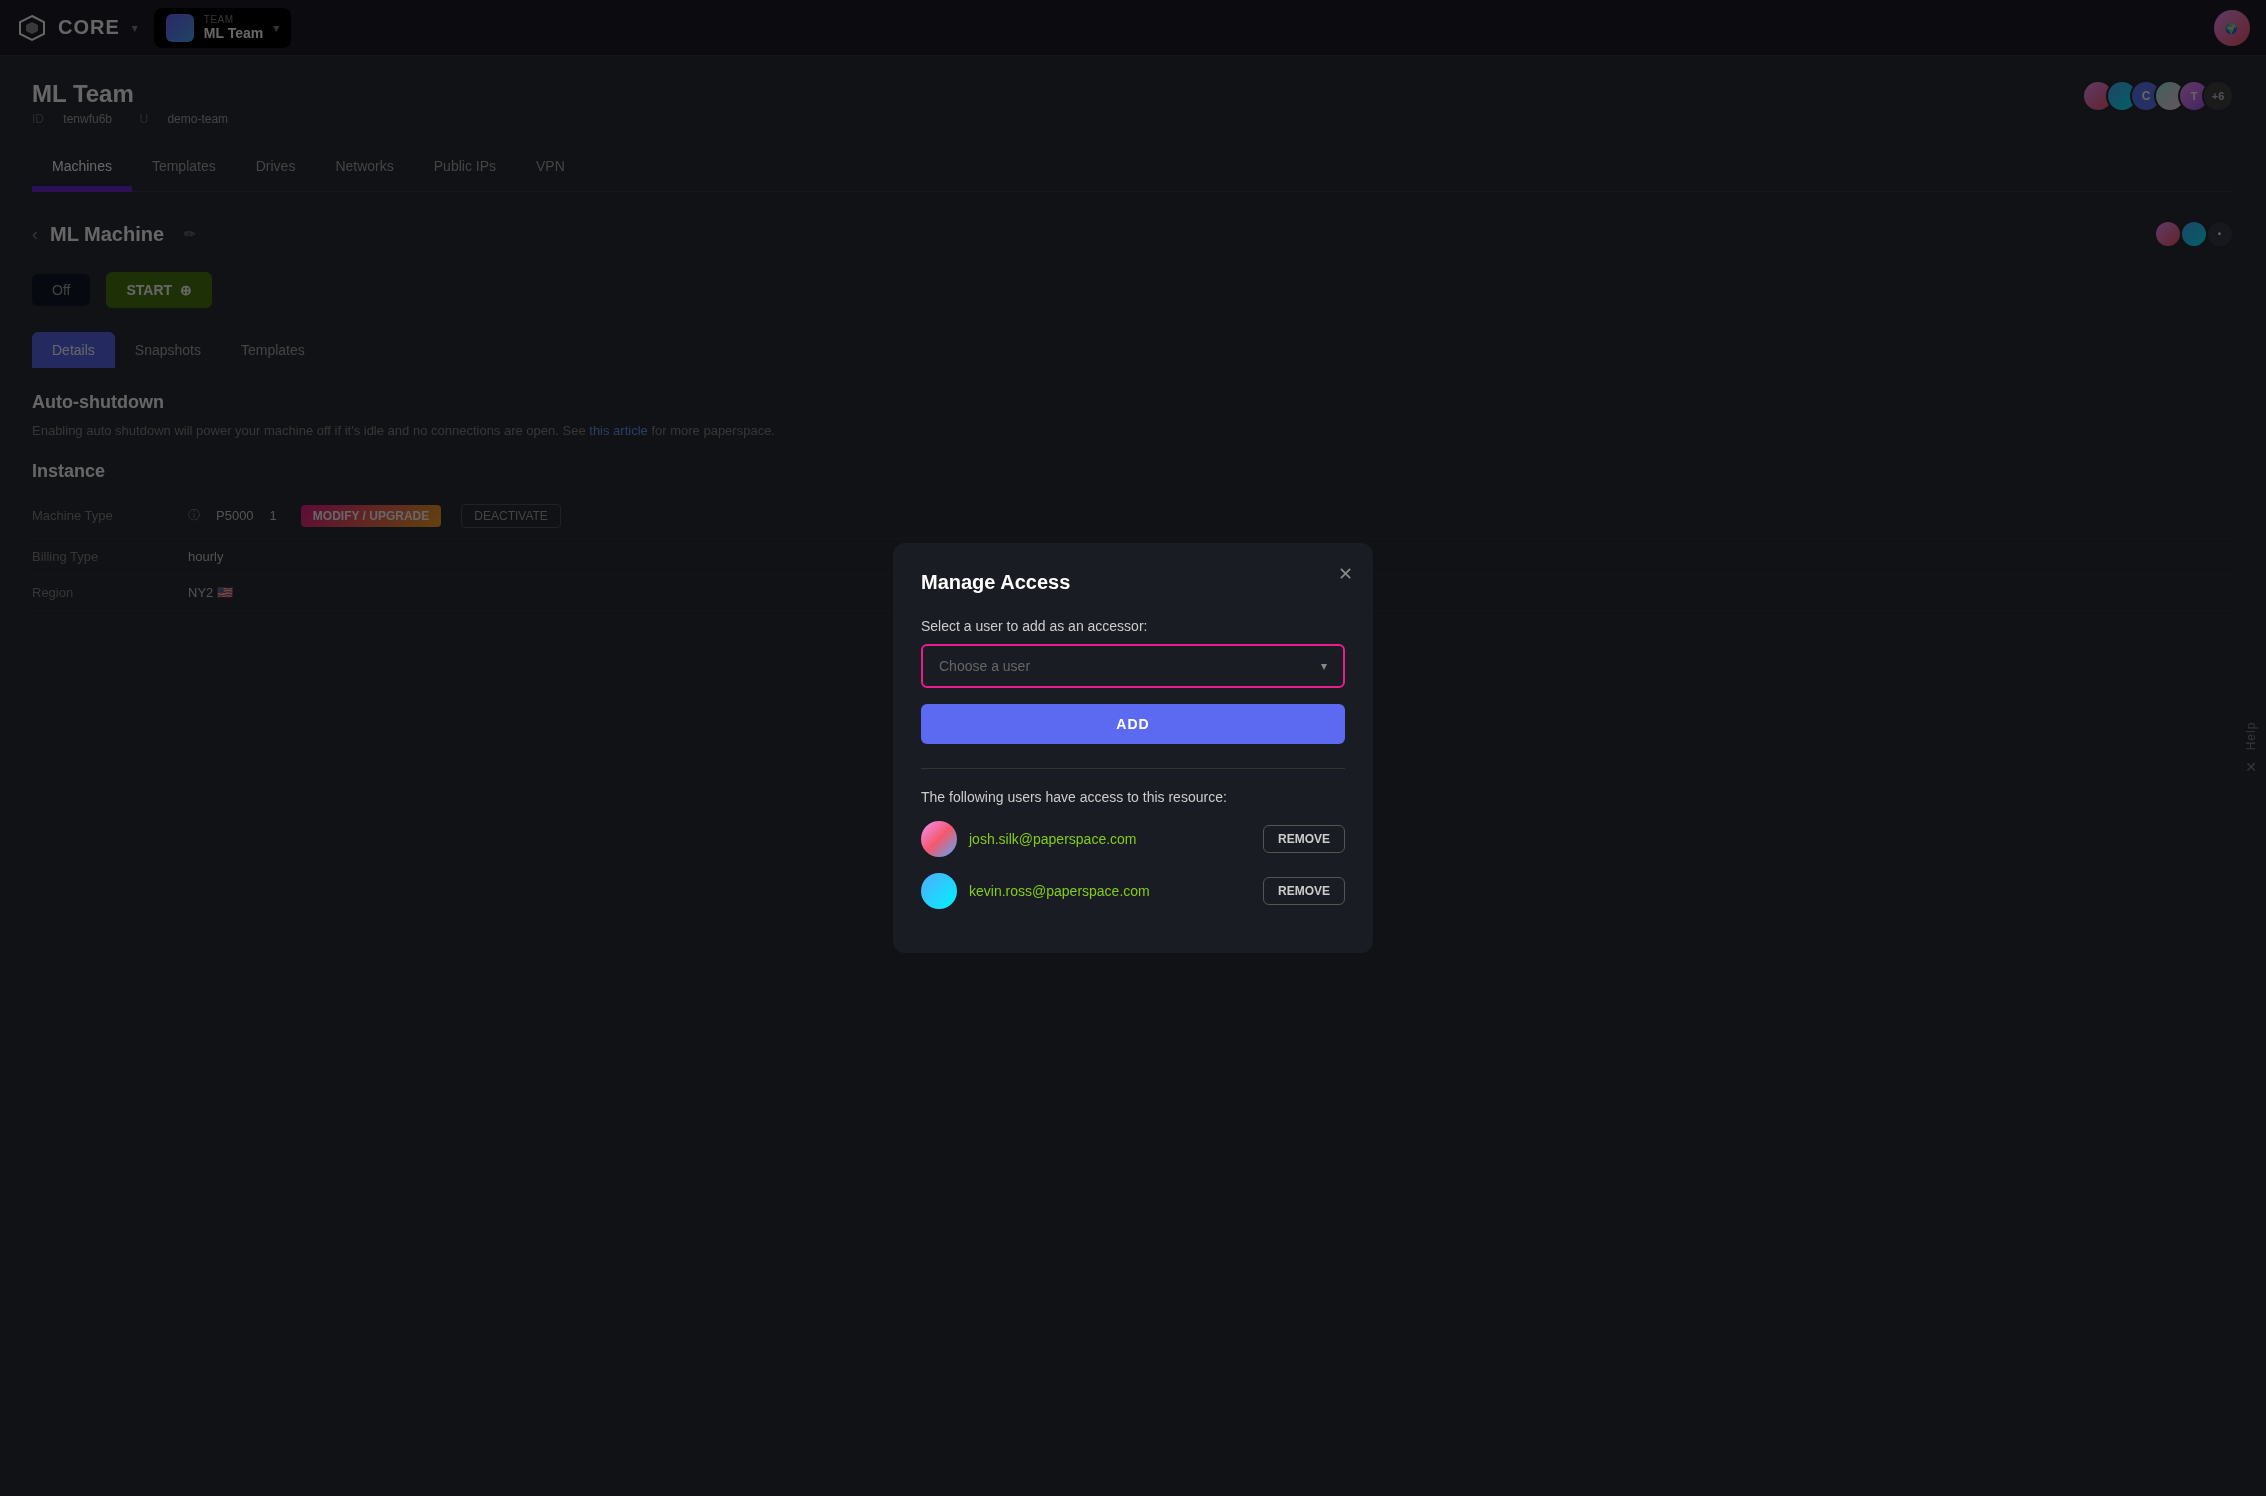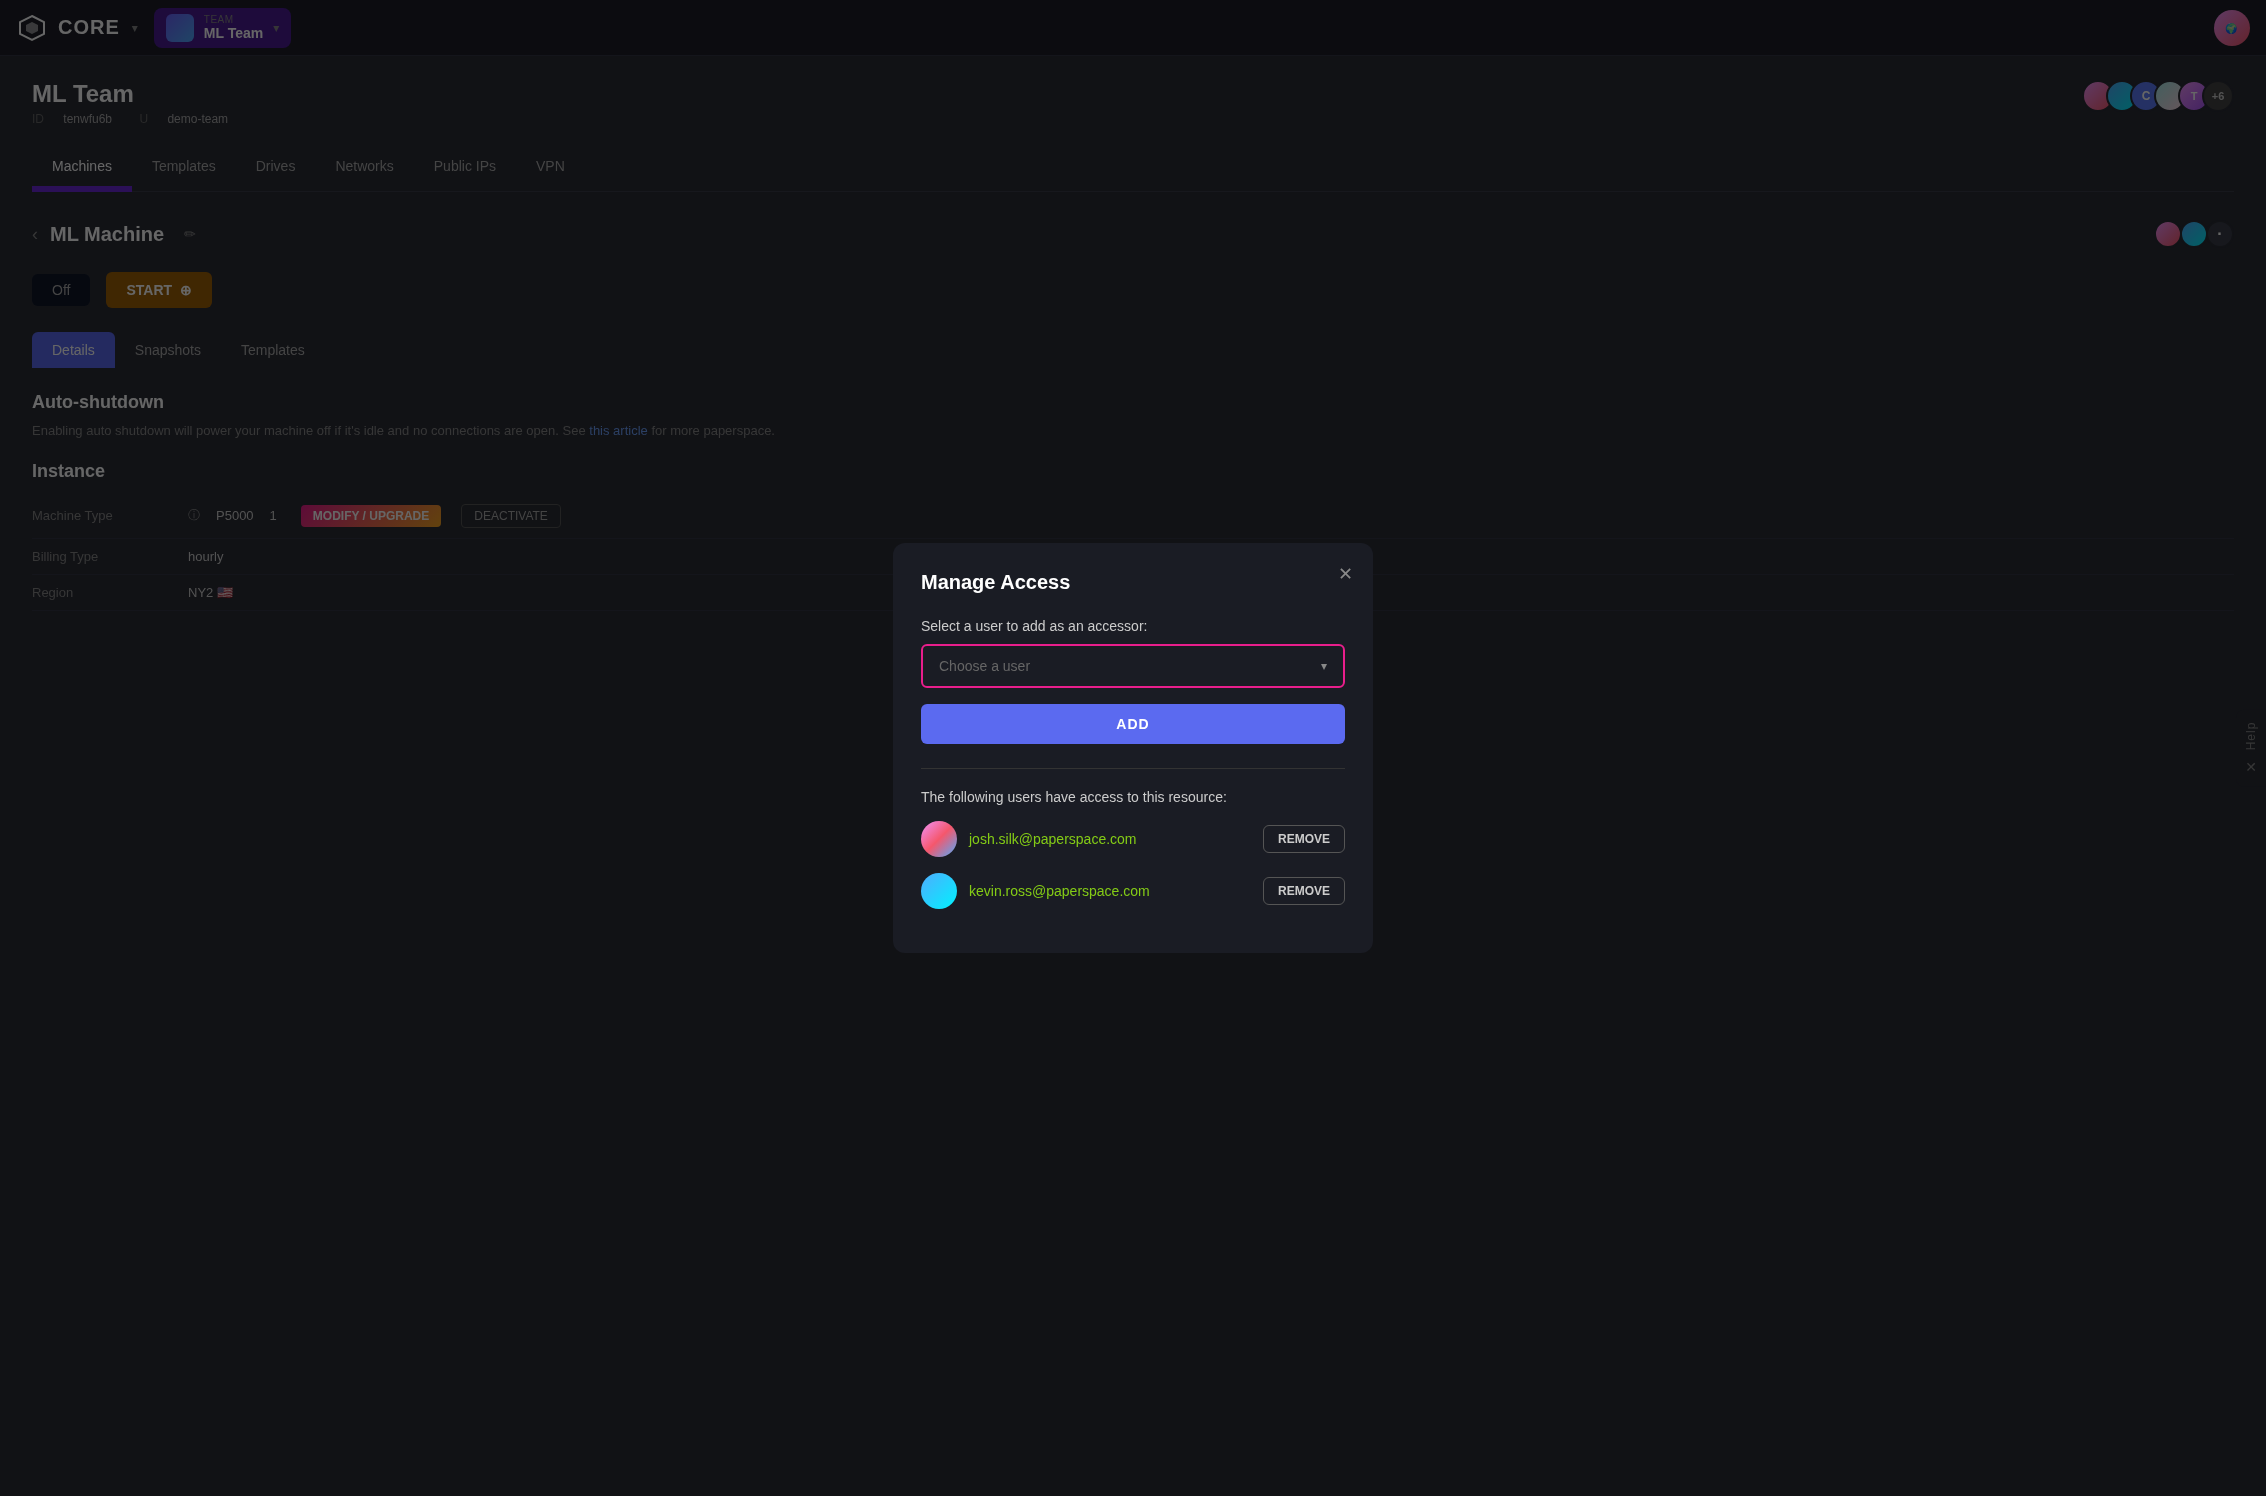--- a/index.html
+++ b/index.html
@@ -39,21 +39,21 @@
     }
     .logo-chevron {
       color: #888;
       font-size: 12px;
       margin-left: 2px;
     }
     .team-selector {
       display: flex;
       align-items: center;
       gap: 10px;
-      background: #4c1d95;
+      background: #000000;
       border-radius: 8px;
       padding: 6px 12px;
       cursor: pointer;
     }
     .team-icon {
       width: 28px;
       height: 28px;
       background: linear-gradient(135deg, #6c63ff, #4facfe);
       border-radius: 6px;
     }
@@ -203,21 +203,21 @@
       margin-bottom: 24px;
     }
     .status-badge {
       background: #0f172a;
       color: #aaa;
       padding: 8px 20px;
       border-radius: 6px;
       font-size: 14px;
     }
     .start-btn {
-      background: #a16207;
+      background: #4d7c0f;
       color: #fff;
       padding: 10px 20px;
       border-radius: 6px;
       font-size: 14px;
       font-weight: 600;
       cursor: pointer;
       display: flex;
       align-items: center;
       gap: 8px;
       border: none;

